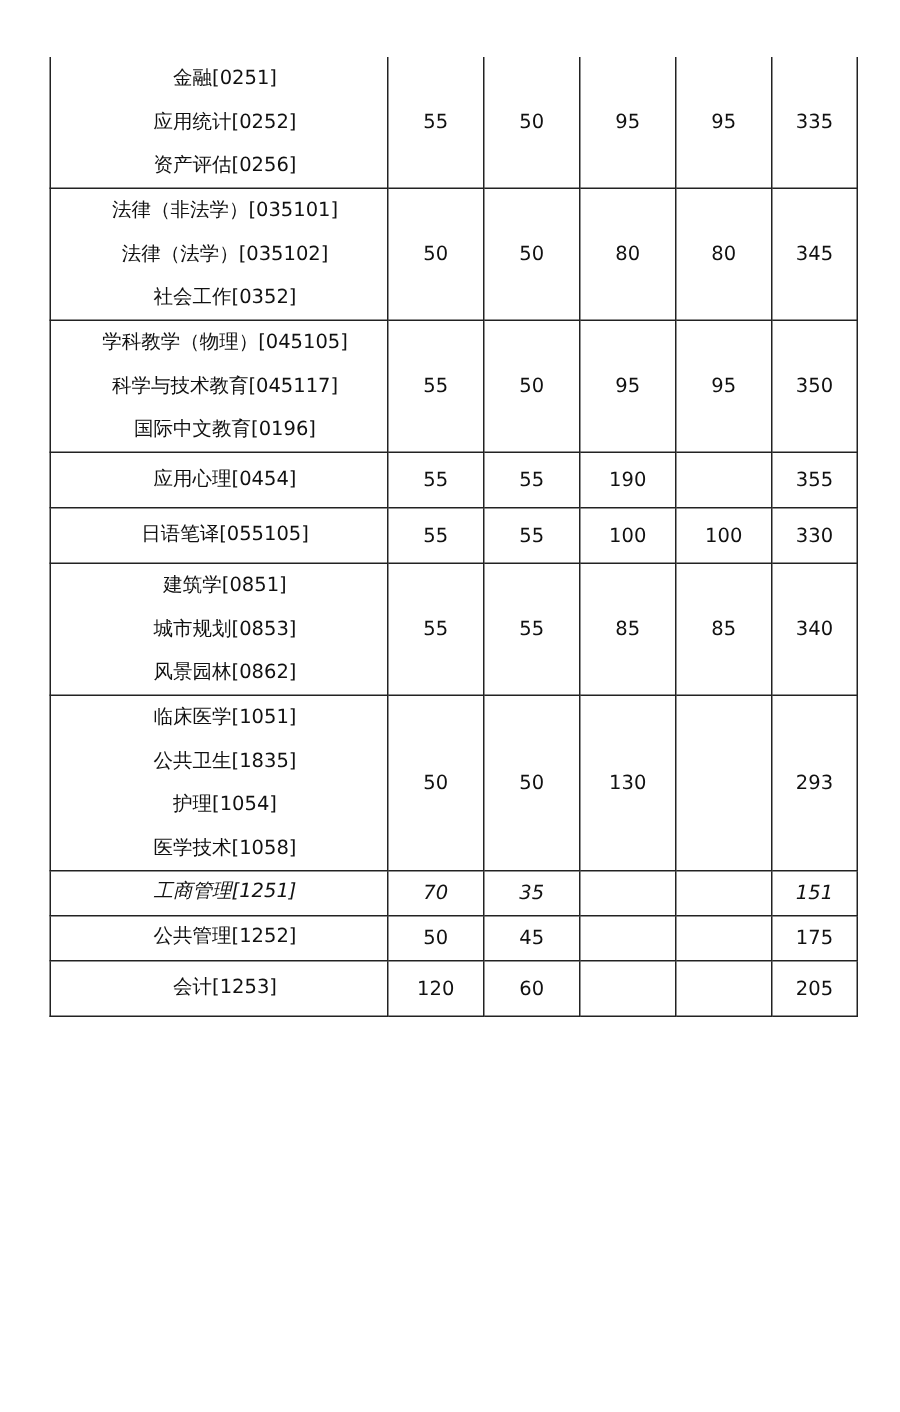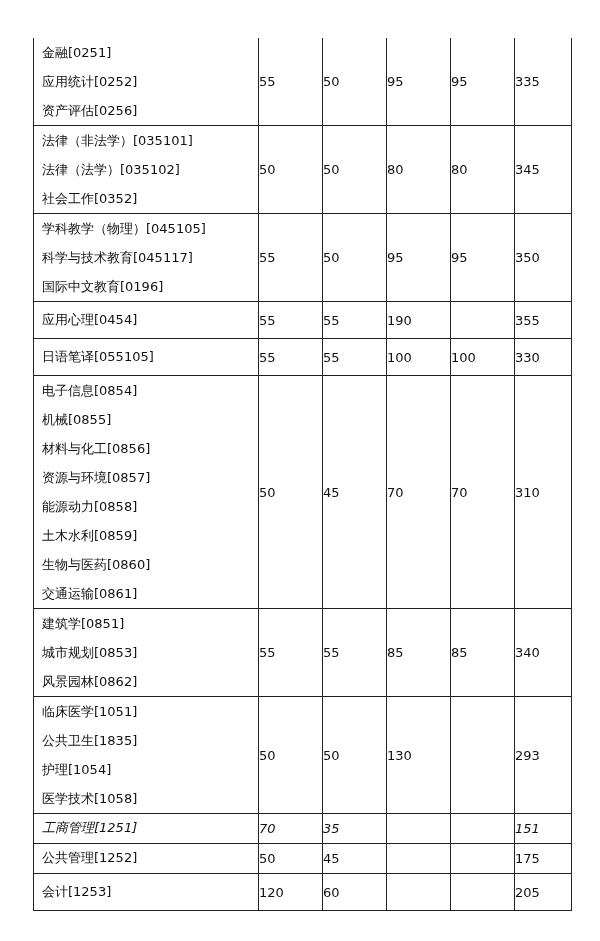--- a/index.html
+++ b/index.html
@@ -1,23 +1,23 @@
 <!DOCTYPE html>
 <html><head>
 <meta charset="utf-8">
 <style>
   html, body { margin: 0; padding: 0; background: #ffffff; }
   body { width: 600px; height: 941px; position: relative; overflow: hidden;
          font-family: "DejaVu Sans", "Liberation Sans", sans-serif; color: #111; }
   .tbl { position: absolute; left: 33px; top: 38px; border-collapse: collapse; table-layout: fixed; }
   .tbl td { border: 1.5px solid #222; padding: 0; vertical-align: middle; font-size: 13px; }
   .tbl tr:first-child td { border-top: none; }
-  .c-name { width: 216px; padding-left: 8px !important; }
-  .c-num { width: 63px; }
-  .c-last { width: 56px; text-align: left; }
+  .c-name { width: 216px; padding-left: 8px !important; text-align: center; }
+  .c-num { width: 63px; text-align: center; }
+  .c-last { width: 56px; text-align: center; }
   .line { height: 29px; line-height: 29px; white-space: nowrap; }
   .single { line-height: 28px; }
 </style>
 </head>
 <body>
 
 <table class="tbl">
   <tbody id="tbody">
       <tr style="height: 87px;">
         <td class="c-name">
@@ -68,37 +68,20 @@
       <tr style="height: 37px;">
         <td class="c-name">
           <div class="line single">日语笔译[055105]</div>
         </td>
         <td class="c-num">55</td>
         <td class="c-num">55</td>
         <td class="c-num">100</td>
         <td class="c-num">100</td>
         <td class="c-last">330</td>
       </tr>
-      <tr style="height: 232px;">
-        <td class="c-name">
-          <div class="line">电子信息[0854]</div>
-          <div class="line">机械[0855]</div>
-          <div class="line">材料与化工[0856]</div>
-          <div class="line">资源与环境[0857]</div>
-          <div class="line">能源动力[0858]</div>
-          <div class="line">土木水利[0859]</div>
-          <div class="line">生物与医药[0860]</div>
-          <div class="line">交通运输[0861]</div>
-        </td>
-        <td class="c-num">50</td>
-        <td class="c-num">45</td>
-        <td class="c-num">70</td>
-        <td class="c-num">70</td>
-        <td class="c-last">310</td>
-      </tr>
       <tr style="height: 87px;">
         <td class="c-name">
           <div class="line">建筑学[0851]</div>
           <div class="line">城市规划[0853]</div>
           <div class="line">风景园林[0862]</div>
         </td>
         <td class="c-num">55</td>
         <td class="c-num">55</td>
         <td class="c-num">85</td>
         <td class="c-num">85</td>

